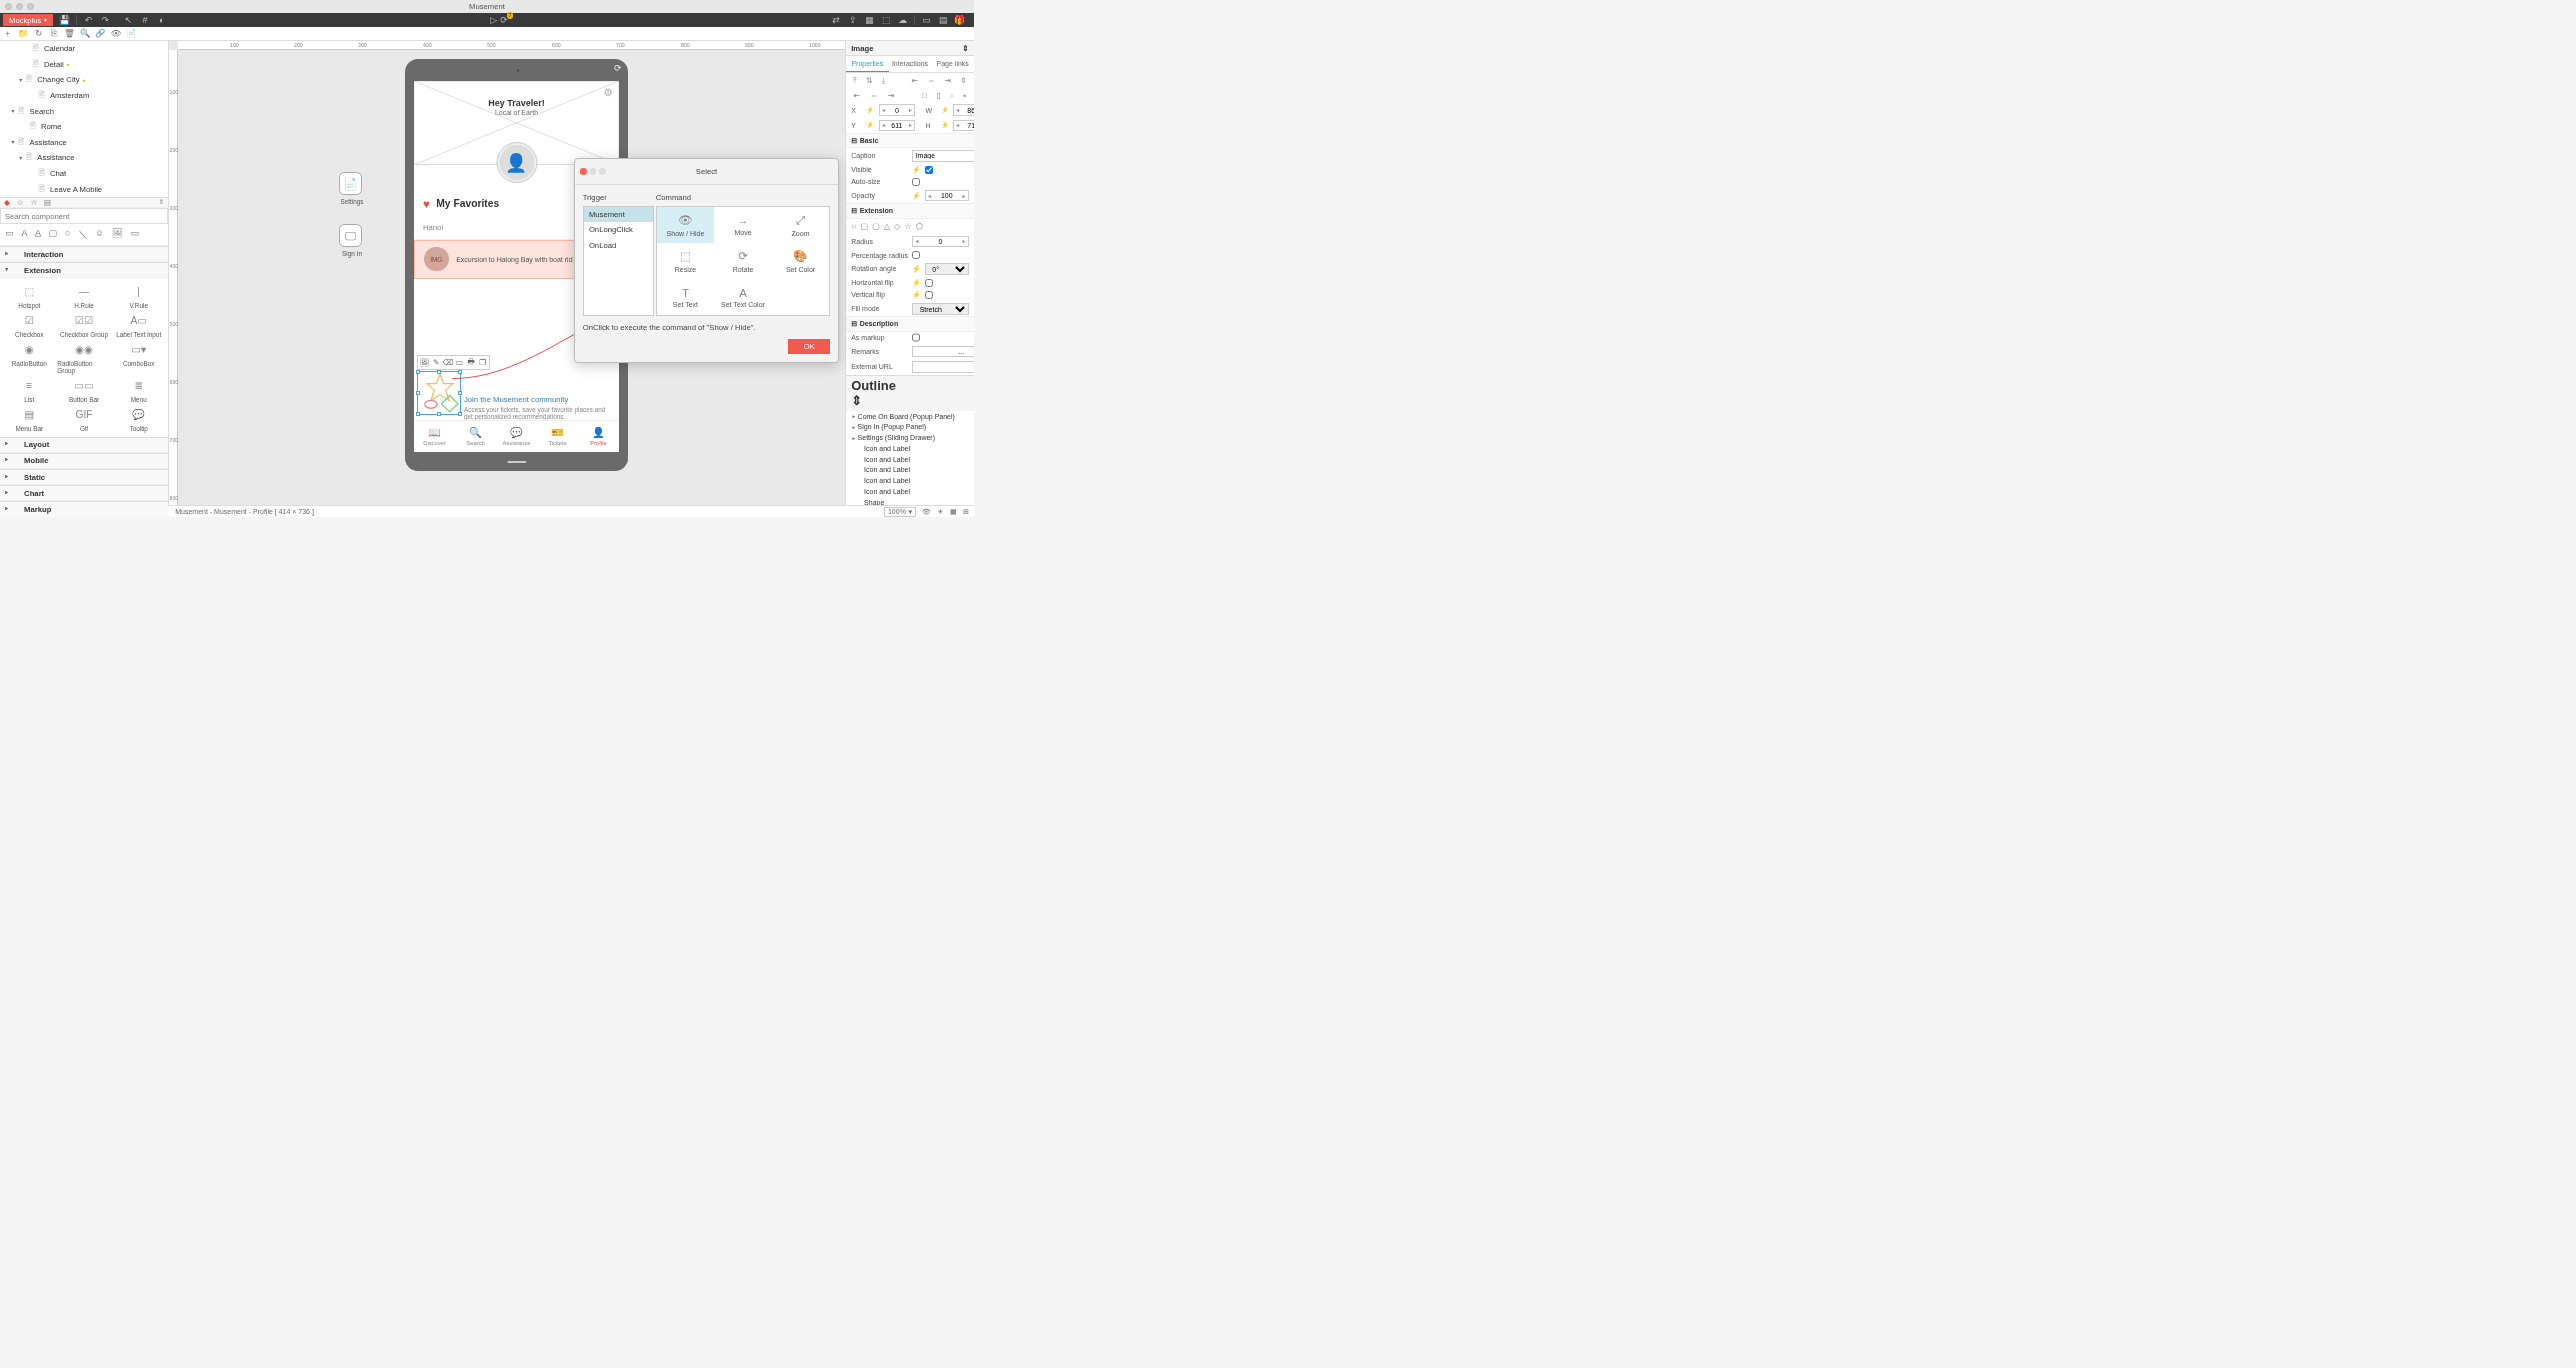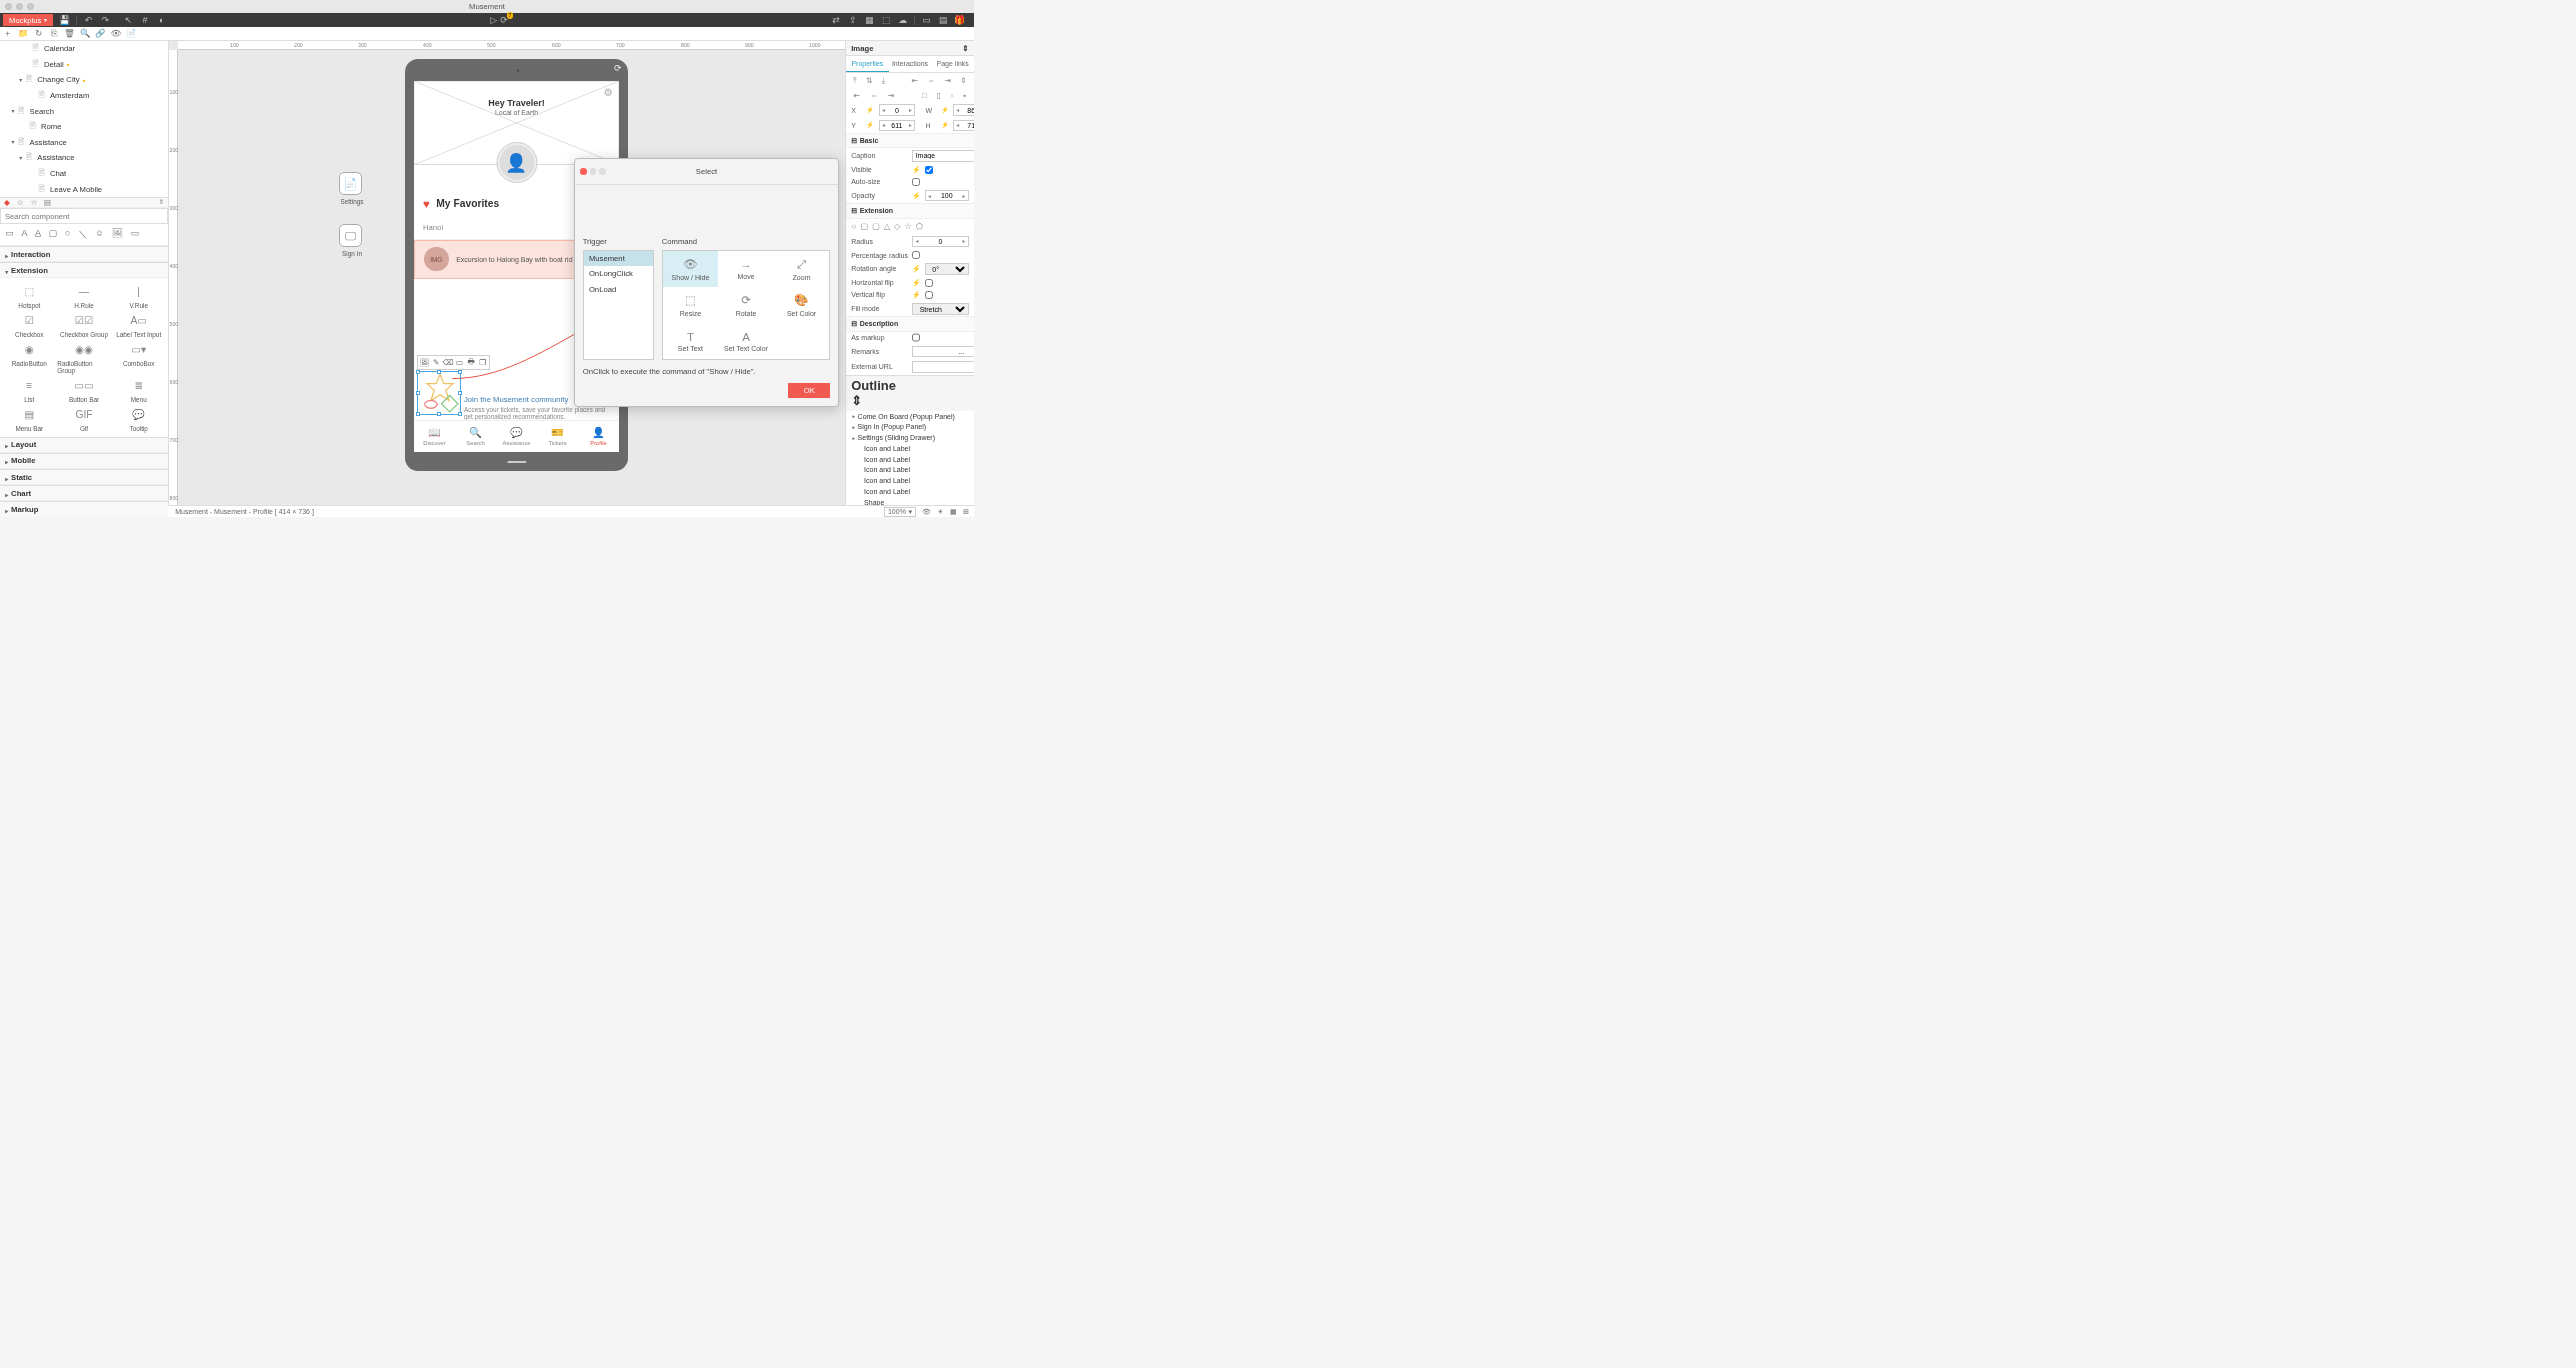--- a/index.html
+++ b/index.html
@@ -33,21 +33,21 @@
 .tree-item { display: flex; align-items: center; padding: 1.3px 2.6px; font-size: 7.7px; white-space: nowrap; }
 .tree-item .arrow { width: 6.4px; font-size: 5.8px; color: #666; }
 .tree-item .page-ic { width: 9px; margin-right: 2.6px; color: #999; }
 .dot { color: #f7b500; margin-left: 2.6px; font-size: 5.2px; }
 
 .comp-toolbar { height: 14px; background: #f8f8f8; border-top: 0.6px solid #ddd; border-bottom: 0.6px solid #eee; display: flex; align-items: center; padding: 0 3.9px; gap: 6.4px; color: #888; }
 .search-comp { width: 100%; padding: 2.6px 3.9px; border: 0.6px solid #ddd; font-size: 7.7px; }
 .comp-cat-row { display: flex; gap: 7.7px; padding: 3.9px 5.2px; border-bottom: 0.6px solid #eee; color: #777; }
 .comp-cat-row span { font-size: 9px; }
 
-.section-head { background: #f8f8f8; border-top: 0.6px solid #ddd; border-bottom: 0.6px solid #eee; padding: 2.6px 5.2px; font-size: 7.7px; display: flex; align-items: flex-end; gap: 3px; font-weight: 600; }
+.section-head { background: #f8f8f8; border-top: 0.6px solid #ddd; border-bottom: 0.6px solid #eee; padding: 2.6px 5.2px; font-size: 7.7px; display: flex; align-items: flex-start; gap: 16px; font-weight: 600; }
 .section-head .ar { font-size: 5.8px; color: #666; }
 
 .comp-grid { display: grid; grid-template-columns: repeat(3, 1fr); padding: 5.2px 2.6px; gap: 3.9px 1.3px; }
 .comp-cell { display: flex; flex-direction: column; align-items: center; gap: 2.6px; font-size: 6.4px; color: #555; }
 .comp-thumb { width: 26px; height: 15.5px; display: flex; align-items: center; justify-content: center; color: #888; font-size: 10.3px; }
 
 
 .canvas-wrap { flex: 1; position: relative; background: #e9e9e9; }
 .ruler-h { position: absolute; top: 0; left: 9px; right: 0; height: 9px; background: #fff; border-bottom: 0.6px solid #ccc; font-size: 5.2px; color: #888; }
 .ruler-h span { position: absolute; top: 0.6px; }
@@ -88,21 +88,21 @@
 .floating-btn .lbl { font-size:6.4px; margin-top:2.6px; color:#555;}
 
 .link-curve { position:absolute; pointer-events:none; }
 
 
 .dialog { position:absolute; left:568px; top:133px; width:265px; background:#f3f3f3; border:0.6px solid #bbb; border-radius:3.9px; box-shadow:0 2.6px 13px rgba(0,0,0,0.2);}
 .dlg-title-bar { height:26px; display:flex; align-items:center; justify-content:center; position:relative; border-bottom:0.6px solid #ddd;}
 .dlg-traffic { position:absolute; left:5.2px; display:flex; gap:3.2px;}
 .dlg-traffic span { width:6.4px;height:6.4px;border-radius:50%;}
 .dlg-title { font-size:7.7px; color:#444;}
-.dlg-body { padding:7.7px; display:flex; gap:8px;margin-top:44px;}
+.dlg-body { padding:7.7px; display:flex; gap:2px;}
 .trigger-col { width:71px;}
 .col-head { font-size:7.7px; color:#444; margin-bottom:3.9px;}
 .trigger-list { border:0.6px solid #ccc; background:#fff; height:110px;}
 .trigger-item { padding:3.2px 5.2px; font-size:7.7px;}
 .trigger-item.sel { background:#c5e2ea;}
 .cmd-col { flex:1;}
 .cmd-grid { border:0.6px solid #ccc; background:#fff; display:grid; grid-template-columns:repeat(3,1fr); height:110px;}
 .cmd-cell { display:flex; flex-direction:column; align-items:center; justify-content:center; gap:2.6px; font-size:7px; color:#555;}
 .cmd-cell.sel { background:#d8eef5;}
 .cmd-ic { font-size:11.6px; color:#888;}

